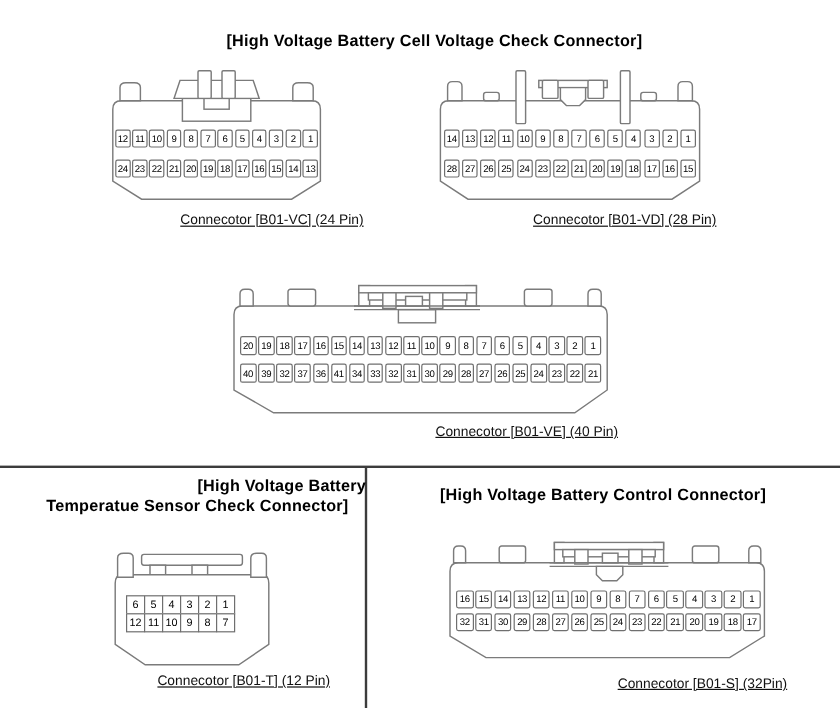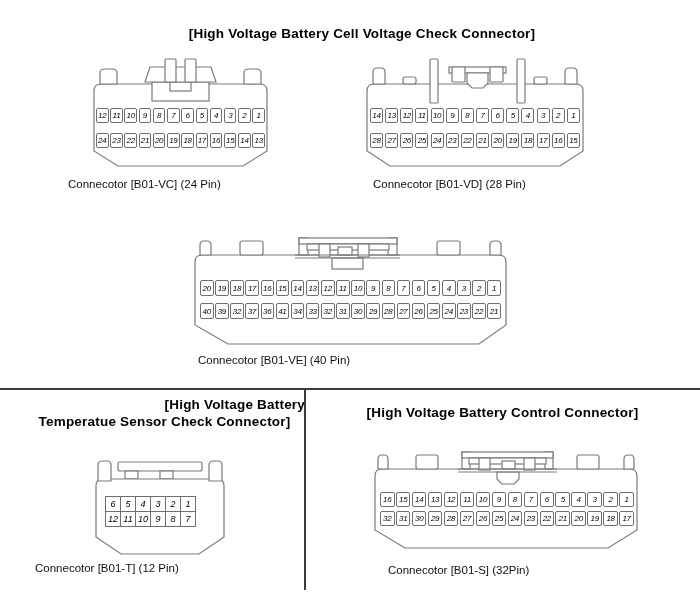--- a/index.html
+++ b/index.html
@@ -6,28 +6,29 @@
   #page{
     position:relative;width:700px;height:599px;background:#ffffff;
     font-family:"Liberation Sans",sans-serif;color:var(--ink,#000);
     overflow:hidden;
   }
   .title{
     position:absolute;text-align:center;font-weight:bold;
     font-size:13.5px;letter-spacing:.2px;white-space:nowrap;
   }
   .conn-label{
-    position:absolute;text-align:left;font-size:11.5px;color:#111;
+    position:absolute;text-align:right;font-size:11.5px;color:#111;
     white-space:nowrap;
+    text-decoration:underline;
   }
   .connector{position:absolute;}
   .connector svg{position:absolute;left:0;top:0;}
   .housing path,.housing rect{stroke:var(--outline,#7b7b7b);stroke-width:1.2;fill:#fff;}
   .housing line{stroke:var(--outline,#7b7b7b);stroke-width:1.2;fill:none;}
-  .pin-row{position:absolute;display:flex;justify-content:space-between;font-style:italic;}
+  .pin-row{position:absolute;display:flex;justify-content:space-between;}
   .pin{
     box-sizing:border-box;border:1px solid var(--pin-border,#6f6f6f);
     border-radius:2px;background:#fff;display:flex;align-items:center;
     justify-content:center;font-size:8px;color:#000;letter-spacing:-0.3px;
   }
   .vc-row{left:8px;width:169px;}   .vc-row .pin{width:12.5px;height:15px;}
   .vd-row{left:7px;width:210px;}   .vd-row .pin{width:13px;height:15px;}
   .ve-row{left:8px;width:301px;}   .ve-row .pin{width:13.5px;height:16px;}
   .s-row{left:8px;width:254px;}    .s-row .pin{width:14.5px;height:15px;}
   .t-row{left:10px;width:96px;justify-content:flex-start;}

